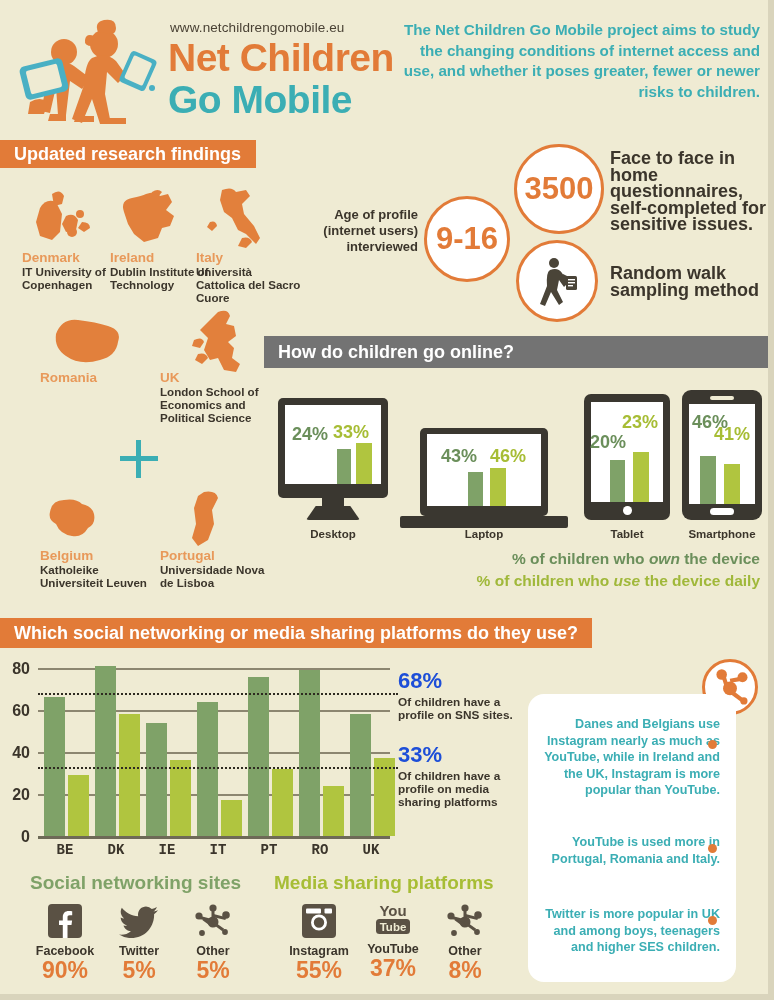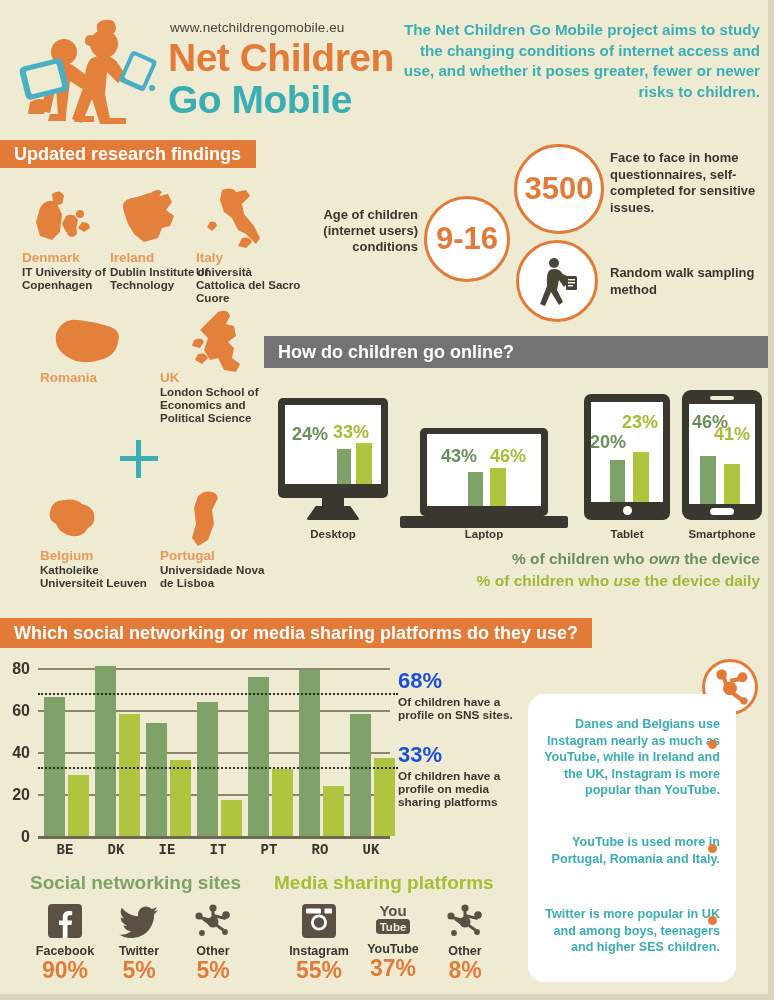--- a/index.html
+++ b/index.html
@@ -63,21 +63,21 @@
     font-weight:bold; color:#E27B38;
   }
   #circle-age { left:424px; top:196px; width:86px; height:86px; font-size:31px; }
   #circle-sample { left:514px; top:144px; width:90px; height:90px; font-size:31px; }
   #circle-walk { left:516px; top:240px; width:82px; height:82px; }
   .age-label {
     position:absolute; left:300px; top:207px; width:118px; text-align:right;
     font-size:13px; line-height:16px; color:#3B352B; font-weight:600;
   }
   .meth-text {
-    position:absolute; font-size:13px; line-height:16.5px; color:#3B352B; font-weight:600;
+    position:absolute; font-size:18px; line-height:16.5px; color:#3B352B; font-weight:600;
   }
   #meth-f2f { left:610px; top:150px; width:160px; }
   #meth-walk { left:610px; top:265px; width:150px; }
 
   
   .device { position:absolute; }
   .dev-label {
     position:absolute; text-align:center; font-size:11.5px; font-weight:bold; color:#3B352B;
   }
   .screen-inner { position:absolute; background:#fff; }
@@ -270,21 +270,21 @@
       <svg width="60" height="58" viewBox="0 0 60 58" style="margin-left:14px">
           <g fill="#E2803C">
         <path d="M30 2 q12 -2 14 6 l-6 12 2 14 -6 16 -10 6 -6 -8 4 -14 -2 -16 4 -12 z"></path>
       </g>
         </svg>
     </div>
     <div class="cname">Portugal</div>
     <div class="cinst">Universidade Nova de Lisboa</div>
   </div>
 
-  <div class="age-label">Age of children (internet users) conditions</div>
+  <div class="age-label">Age of profile (internet users) interviewed</div>
   <div class="mcircle" id="circle-age">9-16</div>
   <div class="mcircle" id="circle-sample">3500</div>
   <div class="meth-text" id="meth-f2f">Face to face in home questionnaires, self-completed for sensitive issues.</div>
 
   <div class="mcircle" id="circle-walk">
     <svg width="54" height="54" viewBox="0 0 54 54">
       <g fill="#4A4438">
         <circle cx="24" cy="9" r="5"></circle>
         <path d="M20 16 q8 -3 12 3 l6 10 -4 4 -5 -7 -2 10 6 12 -4 3 -8 -13 -6 14 -5 -2 7 -18 q-1 -14 3 -16 z"></path>
         <path d="M30 24 l3 -4 8 4 -2 5 z"></path>

